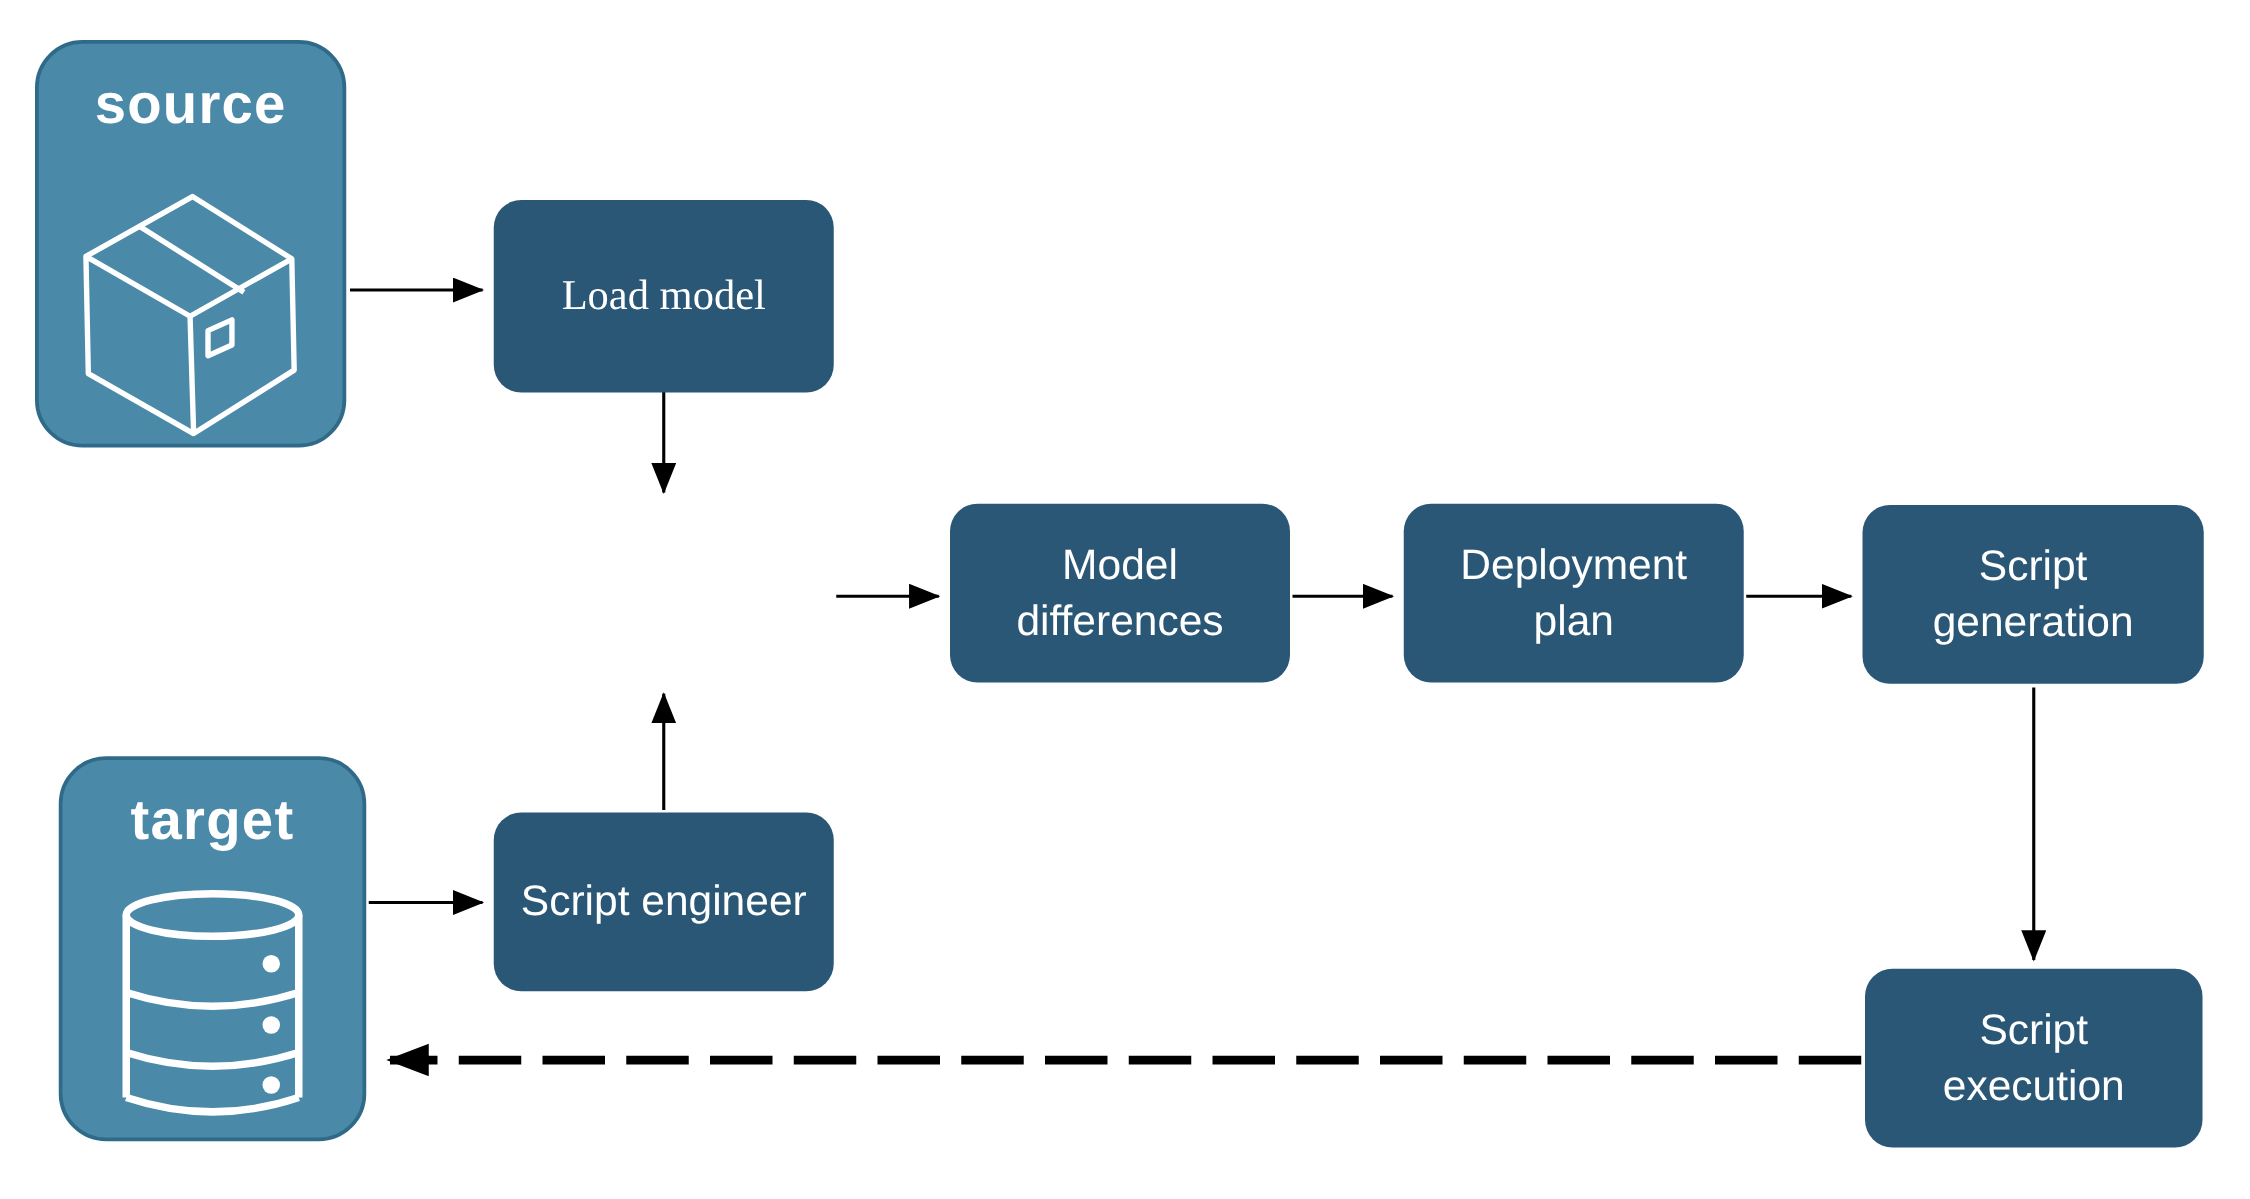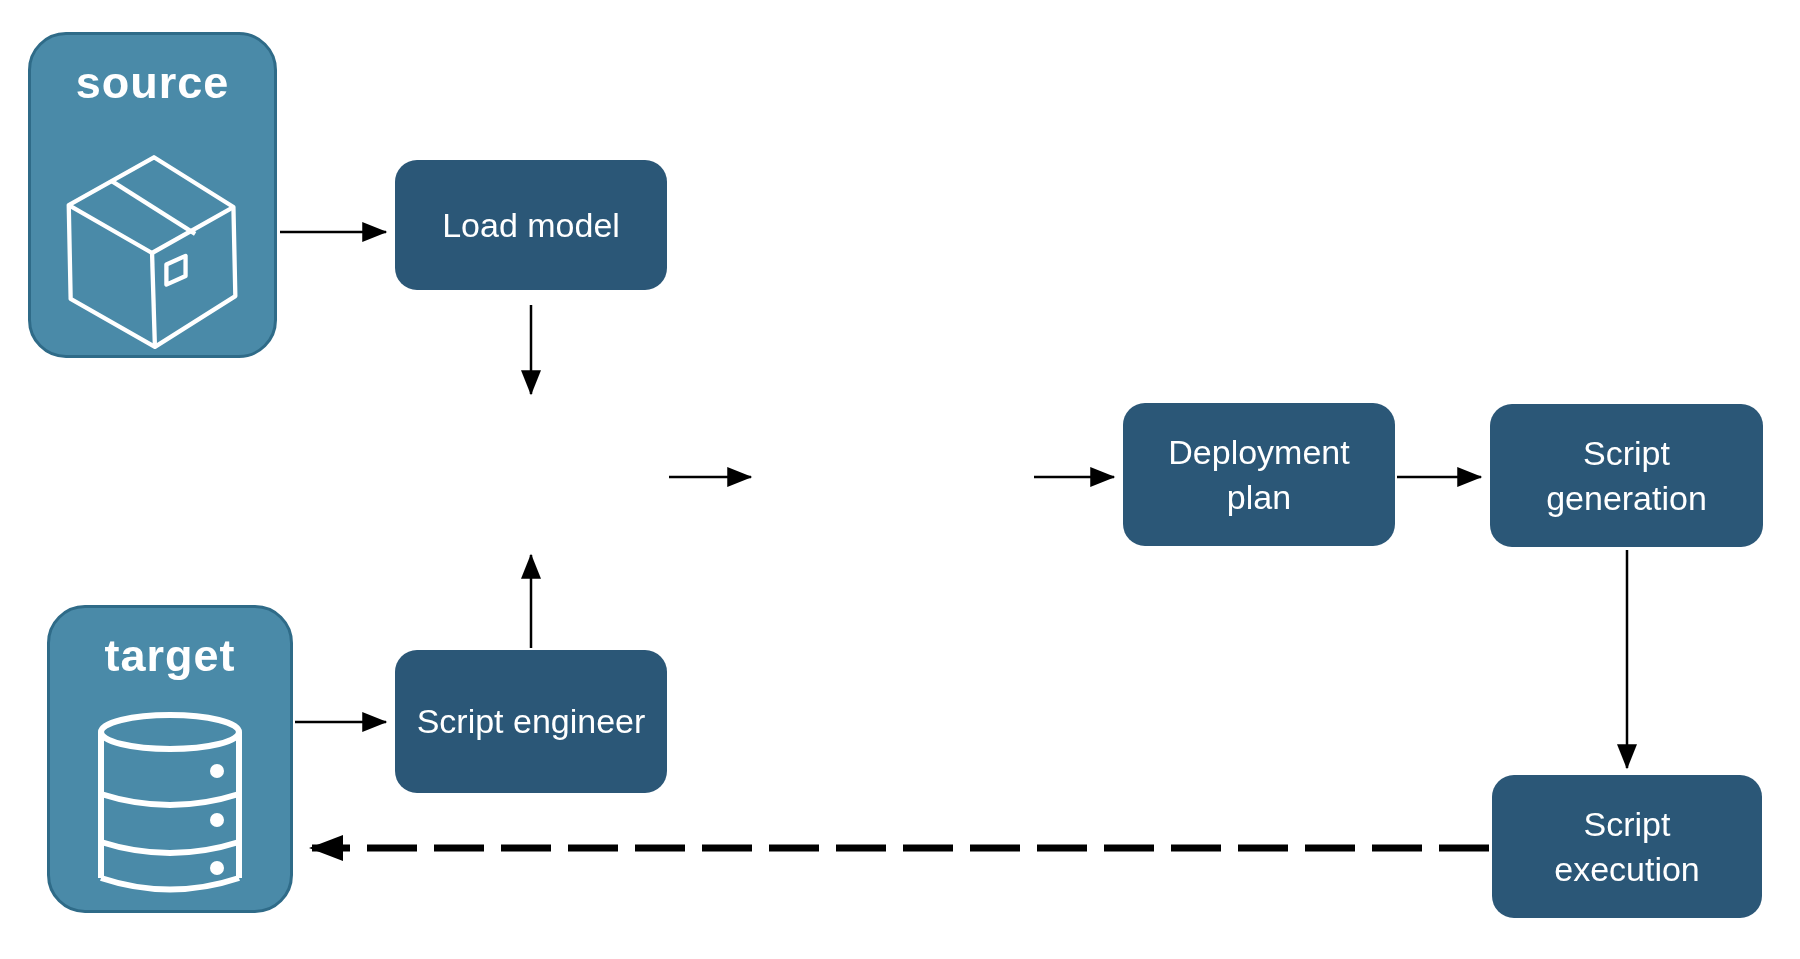--- a/index.html
+++ b/index.html
@@ -52,21 +52,21 @@
   .endpoint .ep-title {
     font-size: 45px;
     font-weight: bold;
     margin-top: 22px;
     letter-spacing: 1px;
   }
   .endpoint .ep-icon {
     margin-top: 26px;
   }
   
-  #node-load-model        { left: 395px;  top: 160px; width: 272px; height: 130px; }
+  #node-load-model        { left: 395px;  top: 160px; width: 272px; height: 154px; font-family: Liberation Serif, serif; }
   #node-model-comparison  { left: 395px;  top: 403px; width: 272px; height: 143px; }
   #node-model-differences { left: 760px;  top: 403px; width: 272px; height: 143px; }
   #node-deployment-plan   { left: 1123px; top: 403px; width: 272px; height: 143px; }
   #node-script-generation { left: 1490px; top: 404px; width: 273px; height: 143px; }
   #node-reverse-engineer  { left: 395px;  top: 650px; width: 272px; height: 143px; }
   #node-script-execution  { left: 1492px; top: 775px; width: 270px; height: 143px; }
   #node-source            { left: 28px;   top: 32px;  width: 249px; height: 326px; gap: 16px; }
   #node-target            { left: 47px;   top: 605px; width: 246px; height: 308px; }
 </style>
 </head>
@@ -118,20 +118,23 @@
       <circle cx="122" cy="112" r="7" fill="#ffffff" stroke="none"></circle>
       <circle cx="122" cy="160" r="7" fill="#ffffff" stroke="none"></circle>
     </svg>
   </div>
 
   <div class="node" id="node-load-model">
     <span>Load model</span>
   </div>
 
 
+  <div class="node" id="node-model-differences">
+    <span>Model differences</span>
+  </div>
 
   <div class="node" id="node-script-generation">
     <span>Script generation</span>
   </div>
 
   <div class="node" id="node-deployment-plan">
     <span>Deployment plan</span>
   </div>
 
   <div class="node" id="node-reverse-engineer">

